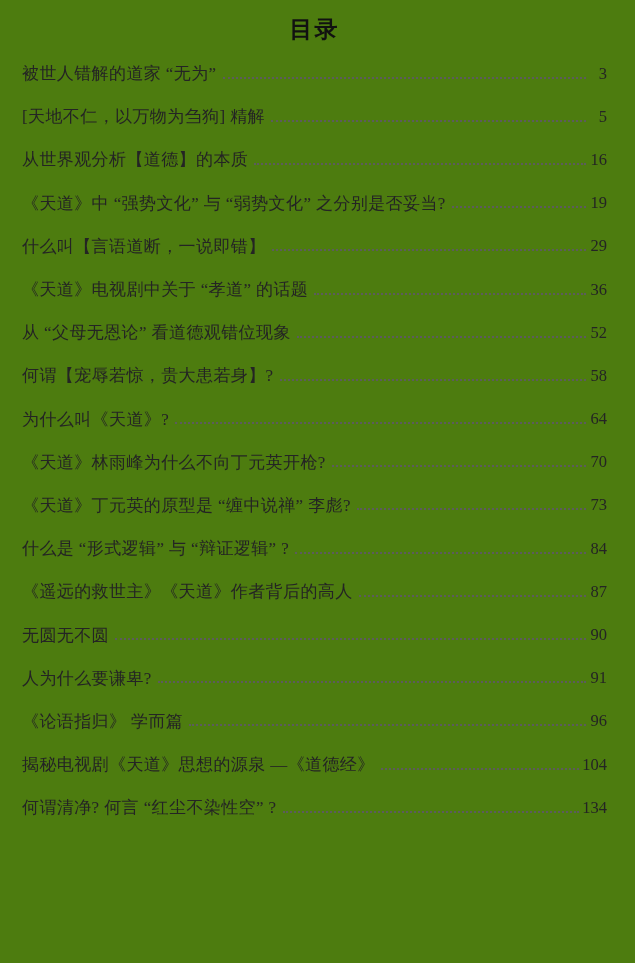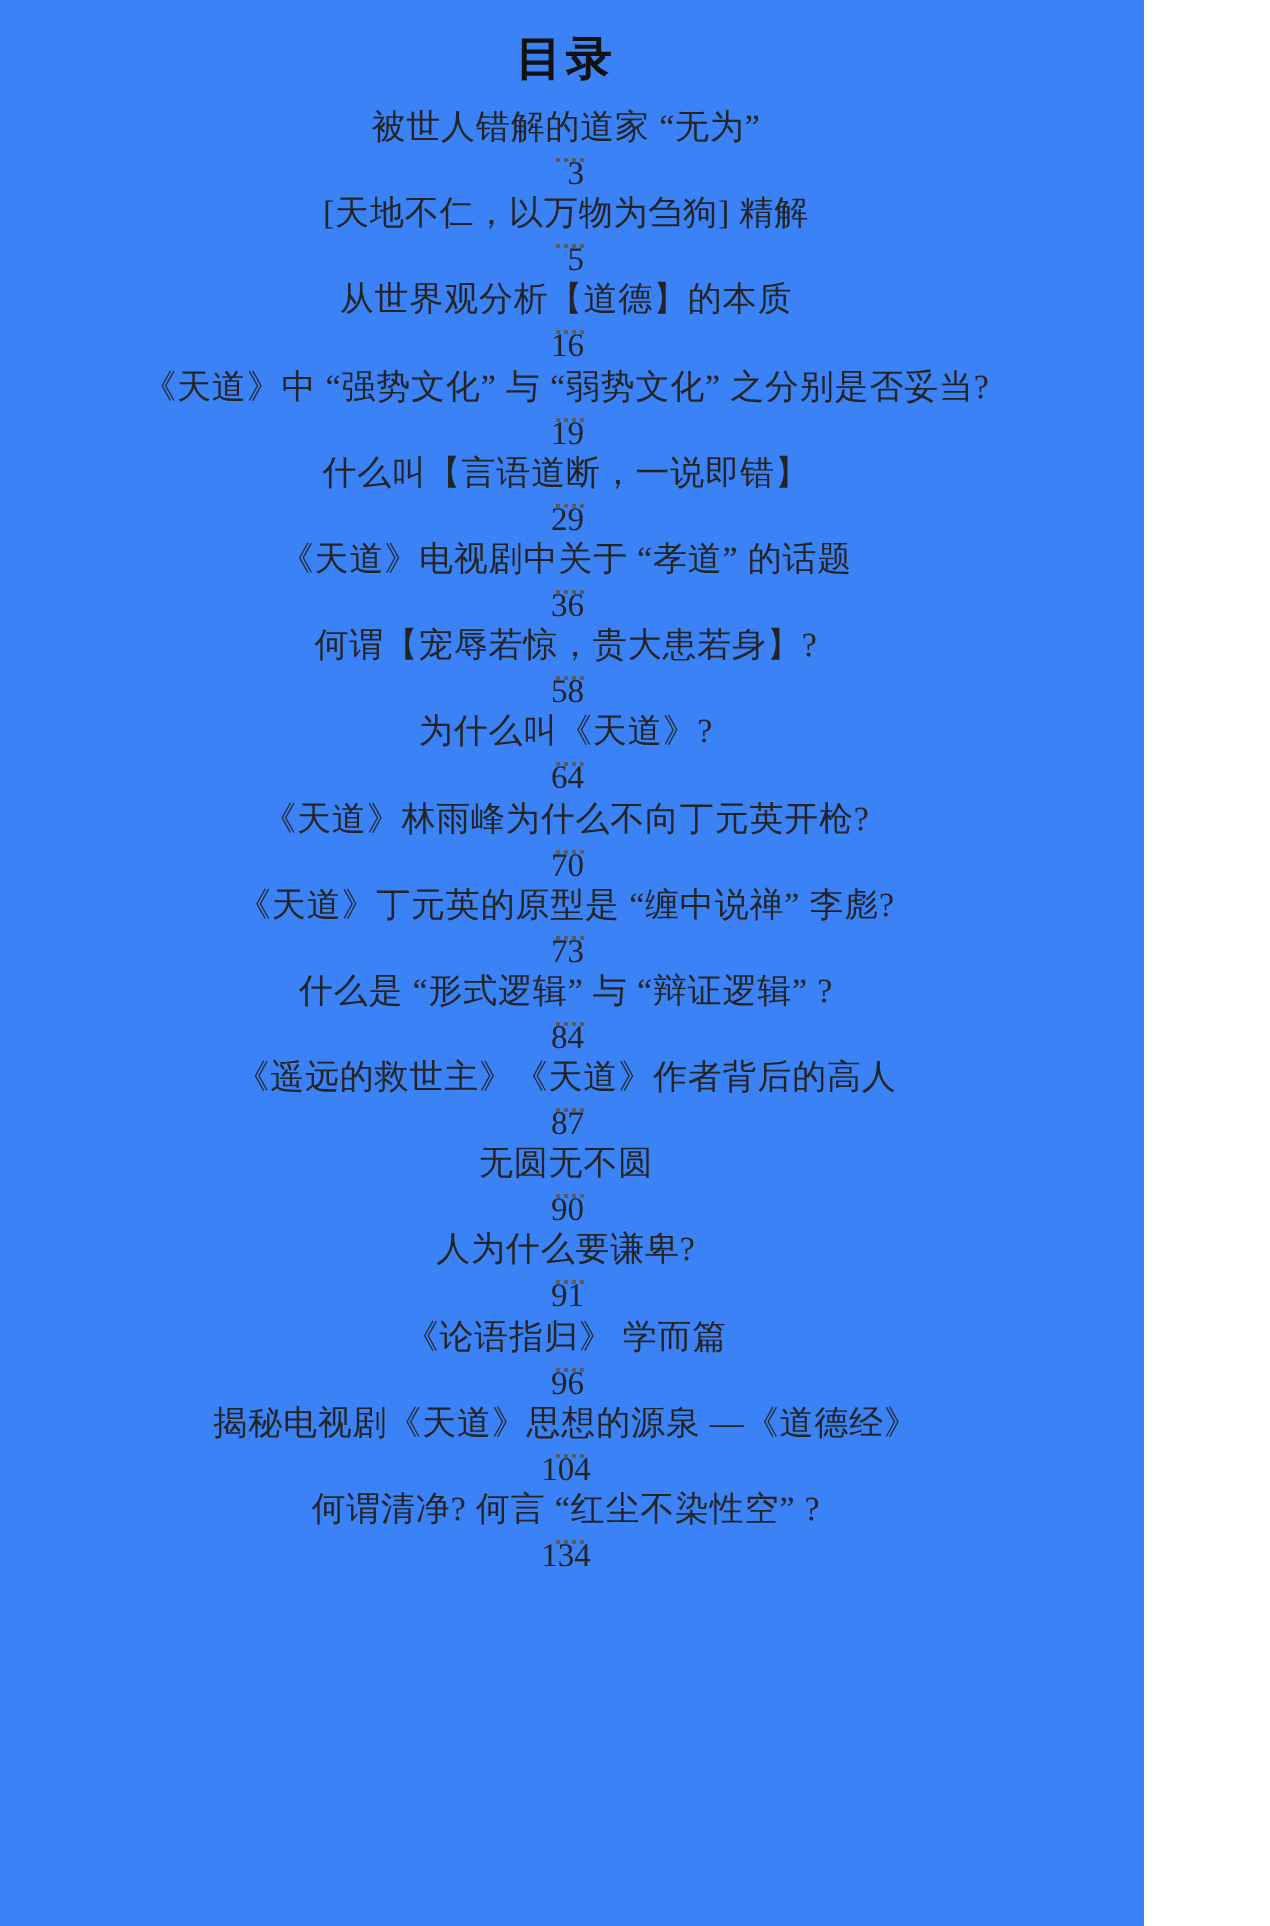--- a/index.html
+++ b/index.html
@@ -9,44 +9,43 @@
   }
   body {
     width: 635px;
     height: 963px;
     overflow: hidden;
     font-family: "Liberation Serif", "DejaVu Serif", serif;
     color: #1c1c1c;
   }
   .page {
     box-sizing: border-box;
-    width: 572px;
+    width: 635px;
     height: 963px;
     padding: 10px 28px 0 22px;
-    background: #3b82f6;
+    background: #4d7c0f;
   }
   .toc-title {
     margin: 0;
     height: 40px;
     line-height: 40px;
     text-align: center;
     font-size: 23px;
     font-weight: bold;
     letter-spacing: 2px;
     color: #111111;
   }
   .toc-list {
     margin-top: 2px;
   }
   .toc-row {
     display: flex;
     align-items: center;
     height: 43.2px;
     cursor: pointer;
-    flex-direction: column;
   }
   .toc-row .entry-title {
     white-space: nowrap;
     font-size: 17px;
     letter-spacing: 0.4px;
     color: #242424;
   }
   .toc-row .dot-leader {
     flex: 1;
     min-width: 14px;
@@ -100,20 +99,25 @@
     <span class="dot-leader"></span>
     <span class="entry-page">29</span>
   </div>
 
   <div class="toc-row">
     <span class="entry-title">《天道》电视剧中关于 “孝道” 的话题</span>
     <span class="dot-leader"></span>
     <span class="entry-page">36</span>
   </div>
 
+  <div class="toc-row">
+    <span class="entry-title">从 “父母无恩论” 看道德观错位现象</span>
+    <span class="dot-leader"></span>
+    <span class="entry-page">52</span>
+  </div>
 
   <div class="toc-row">
     <span class="entry-title">何谓【宠辱若惊，贵大患若身】?</span>
     <span class="dot-leader"></span>
     <span class="entry-page">58</span>
   </div>
 
   <div class="toc-row">
     <span class="entry-title">为什么叫《天道》?</span>
     <span class="dot-leader"></span>

